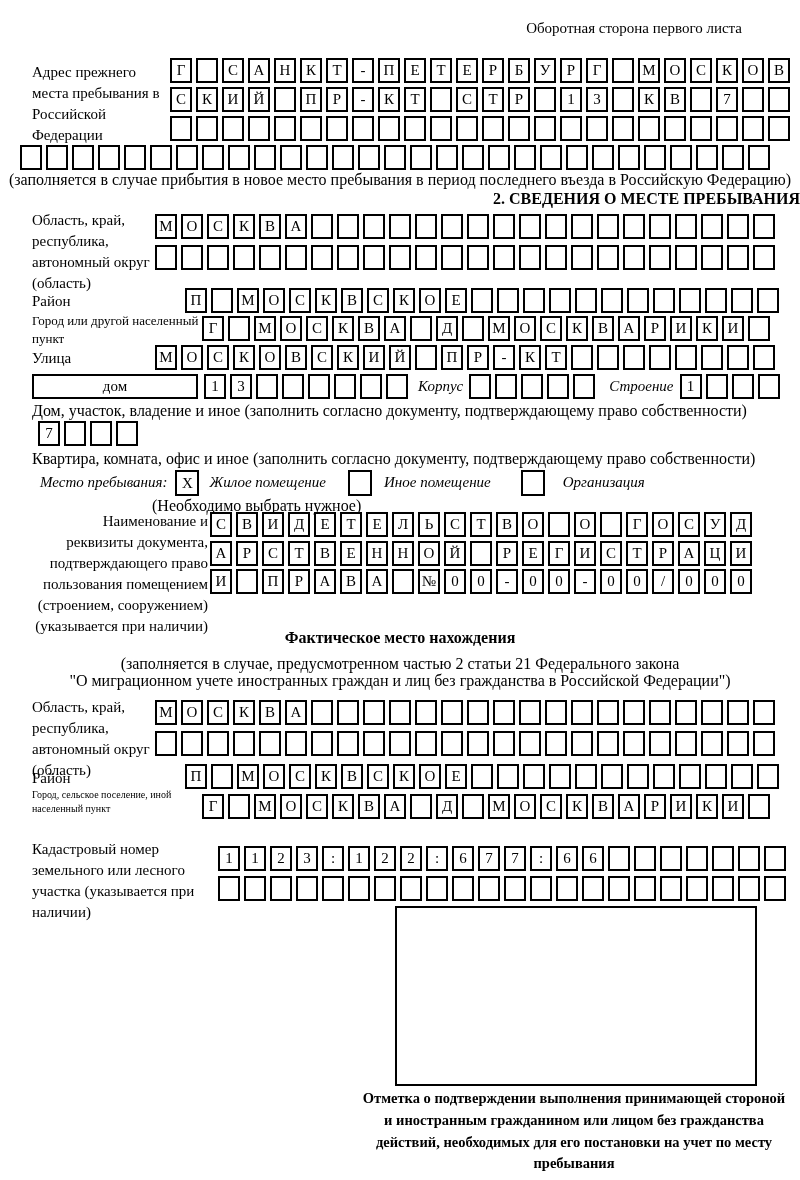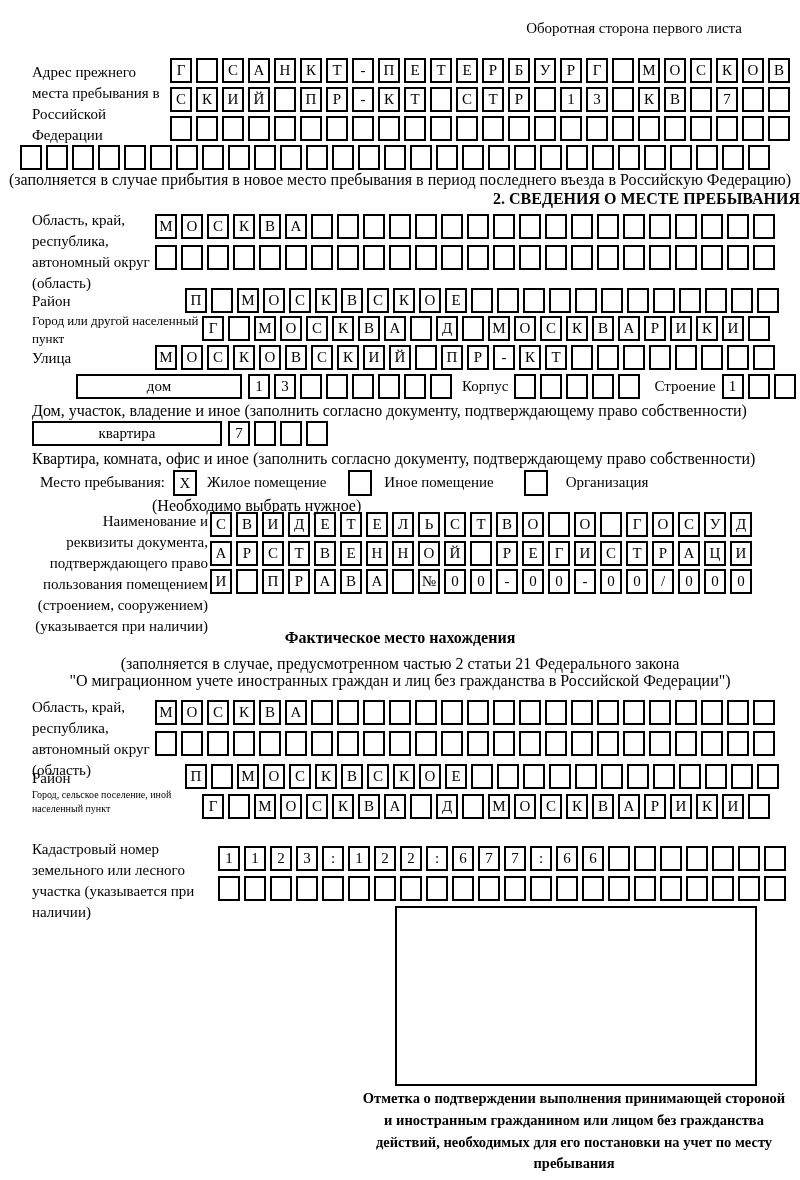--- a/index.html
+++ b/index.html
@@ -17,21 +17,21 @@
   .cellrow{display:flex;gap:4px;}
   .cell{
     flex:none;width:22px;height:25px;box-sizing:border-box;
     border:2px solid #000;display:flex;align-items:center;justify-content:center;
     font-size:15px;background:#fff;
   }
   .wbox{
     flex:none;height:25px;box-sizing:border-box;border:2px solid #000;
     display:flex;align-items:center;justify-content:center;font-size:15px;
   }
-  .inline-lbl{font-size:15px;line-height:25px;white-space:nowrap;}
+  .inline-lbl{font-size:15px;line-height:25px;white-space:nowrap;font-style:italic;}
   .hrow{display:flex;align-items:flex-start;}
   .chkbox{
     flex:none;width:24px;height:26px;box-sizing:border-box;border:2px solid #000;
     display:flex;align-items:center;justify-content:center;font-size:15px;
   }
   .markbox{border:2px solid #000;background:#fff;}
   .caption{font-size:14.5px;font-weight:bold;line-height:1.5;text-align:center;}
 </style>
 </head>
 <body>
@@ -281,21 +281,21 @@
     <span class="cell"></span>
     <span class="cell"></span>
     <span class="cell"></span>
     <span class="cell"></span>
     <span class="cell"></span>
     <span class="cell"></span>
     <span class="cell"></span>
   </div>
 
 <div class="abs hrow" style="left:32px;top:374px;width:740px;">
-  <div class="wbox" style="width:166px;margin-left:44px;">дом</div>
+  <div class="wbox" style="width:166px;">дом</div>
   <div class="cellrow" style="margin-left:6px;">
       <span class="cell">1</span>
       <span class="cell">3</span>
       <span class="cell"></span>
       <span class="cell"></span>
       <span class="cell"></span>
       <span class="cell"></span>
       <span class="cell"></span>
       <span class="cell"></span>
     </div>
@@ -311,21 +311,20 @@
   <div class="cellrow">
       <span class="cell">1</span>
       <span class="cell"></span>
       <span class="cell"></span>
       <span class="cell"></span>
     </div>
 </div>
 <div class="abs note" style="left:32px;top:402px;">Дом, участок, владение и иное (заполнить согласно документу, подтверждающему право собственности)</div>
 
 <div class="abs hrow" style="left:32px;top:421px;">
-  <div class="wbox" style="width:190px;">квартира</div>
   <div class="cellrow" style="margin-left:6px;">
       <span class="cell">7</span>
       <span class="cell"></span>
       <span class="cell"></span>
       <span class="cell"></span>
     </div>
 </div>
 <div class="abs note" style="left:32px;top:450px;">Квартира, комната, офис и иное (заполнить согласно документу, подтверждающему право собственности)</div>
 
 <div class="abs hrow" style="left:32px;top:470px;margin-left:8px;">

